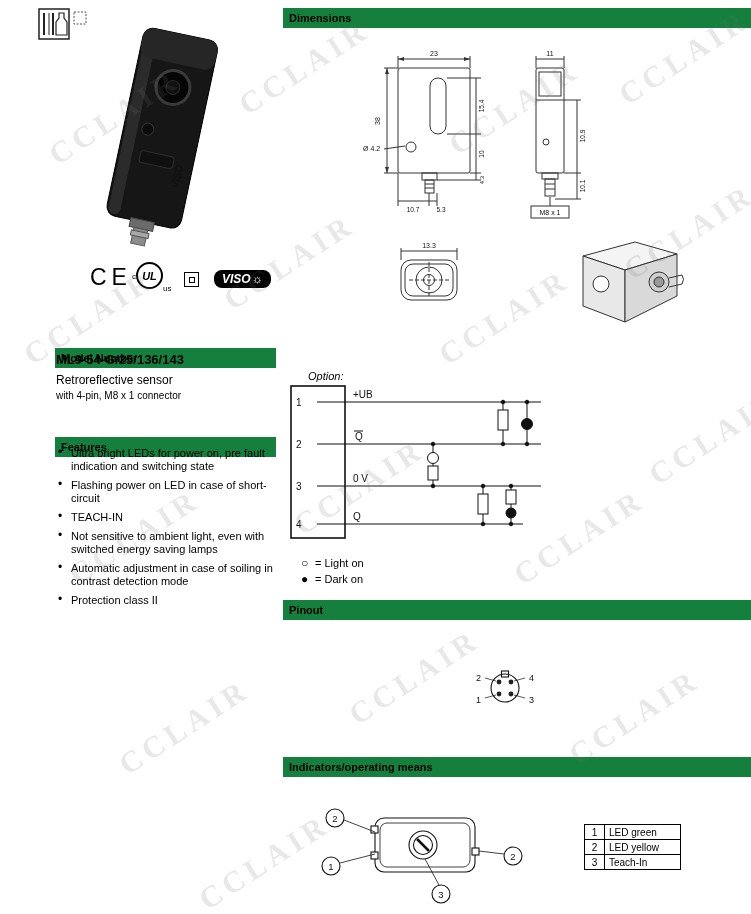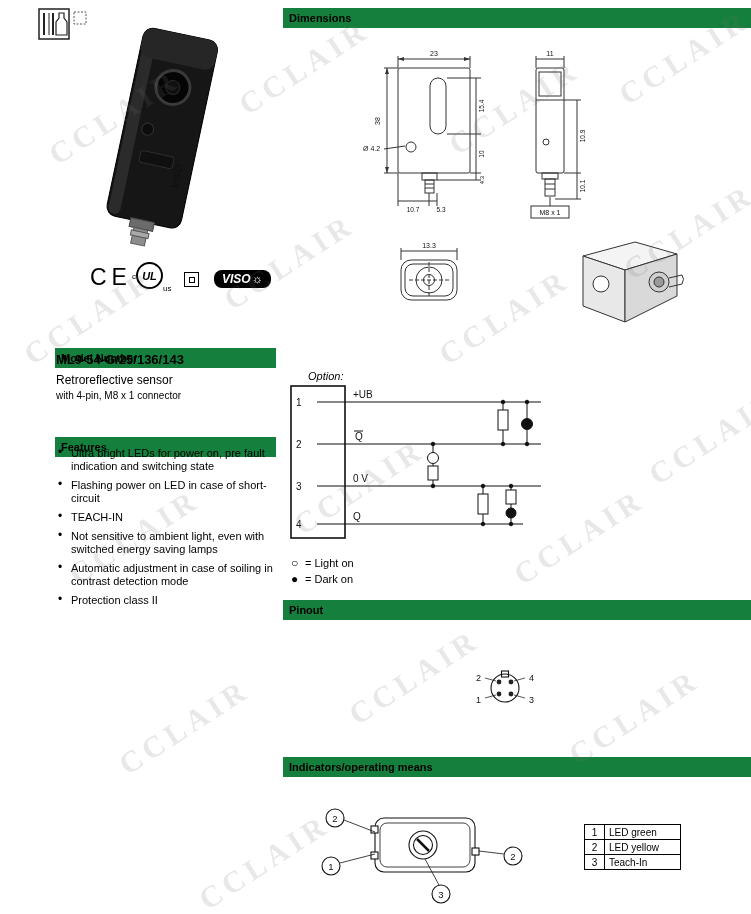--- a/index.html
+++ b/index.html
@@ -36,21 +36,21 @@
   .ul-us { font-size:8px; margin-top:26px; }
   .sq-outer { position:absolute; left:96px; top:14px; width:15px; height:15px;
               border:1.5px solid #000; display:flex; align-items:center; justify-content:center; }
   .sq-inner { width:6px; height:6px; border:1.5px solid #000; }
   .viso-badge { position:absolute; left:126px; top:12px; background:#000; color:#fff;
                 border-radius:8px; padding:2px 8px; font-weight:bold; font-style:italic;
                 font-size:12px; display:flex; align-items:center; gap:1px; }
   .viso-badge span { color:#fff; }
 
   .option-label { position:absolute; left:308px; top:370px; font-size:11px;font-style:italic; }
-  .legend-row { position:absolute; left:291px; font-size:11px; line-height:14px; }
+  .legend-row { position:absolute; left:301px; font-size:11px; line-height:14px; }
   .legend-sym { display:inline-block; width:14px; font-size:12px; }
 
   .ind-table { position:absolute; left:584px; top:824px; border-collapse:collapse; font-size:10px; }
   .ind-table td { border:1px solid #000; height:15px; padding:0 4px; }
   .ind-table td.num { width:20px; text-align:center; }
   .ind-table td.lbl { width:76px; }
 </style>
 </head>
 <body>
 

